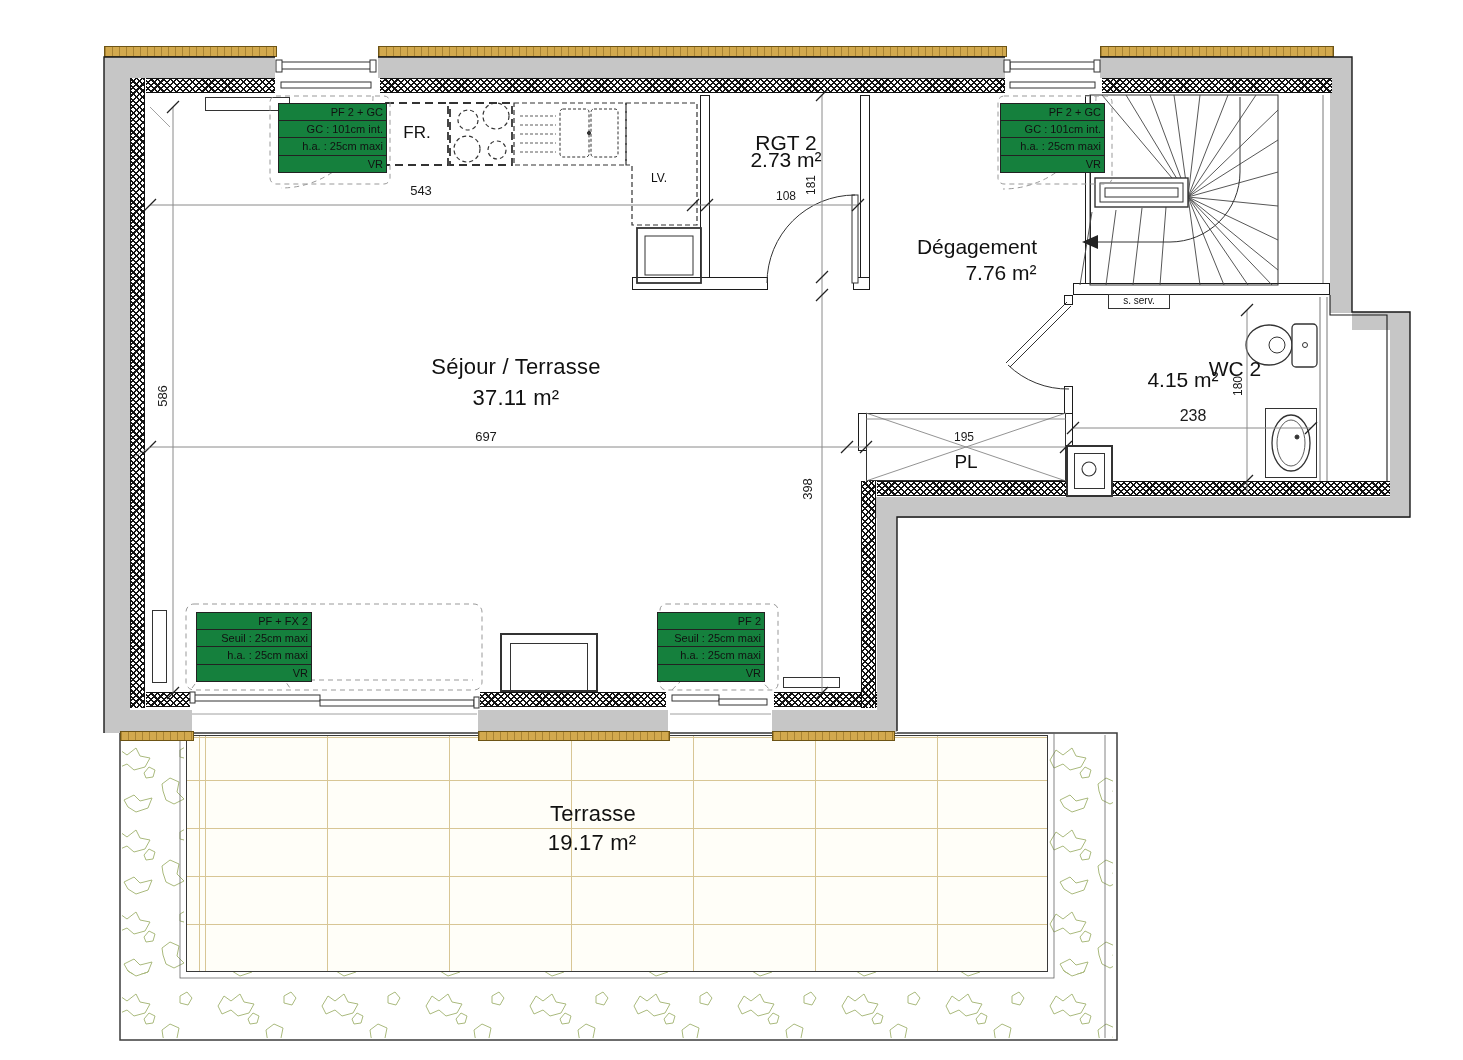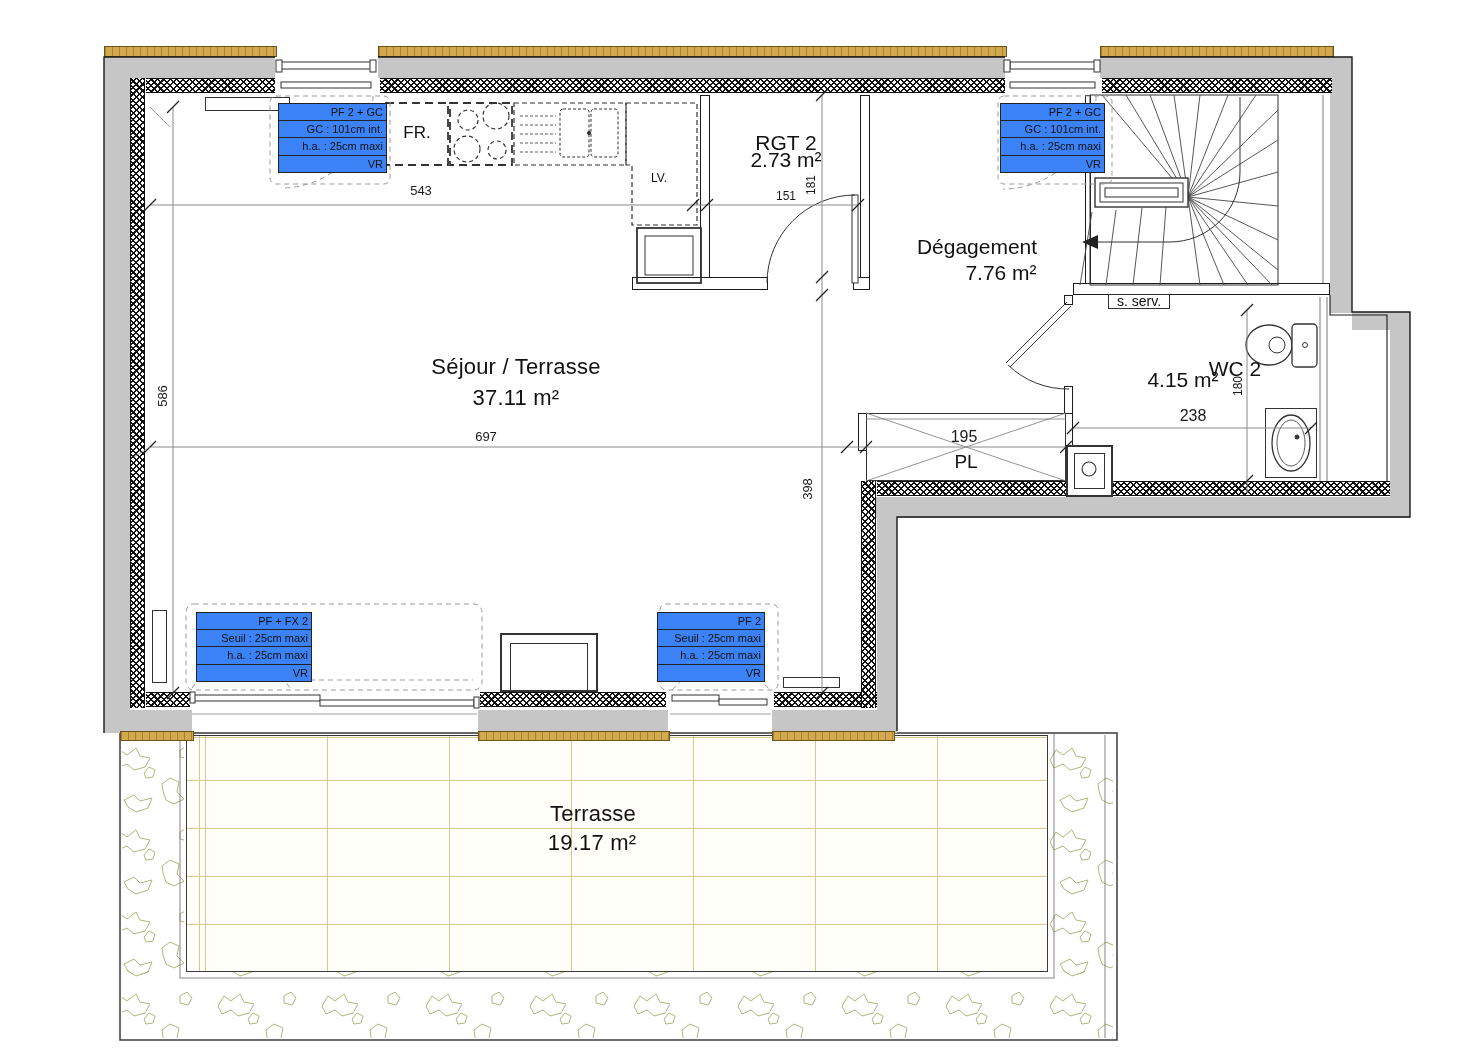--- a/index.html
+++ b/index.html
@@ -19,24 +19,24 @@
   .ln{position:absolute;background:#fff;border:1.4px solid #333;box-sizing:border-box;}
   .tiles{position:absolute;left:186px;top:735px;width:862px;height:237px;background:#fffef8;
       background-image:repeating-linear-gradient(90deg,#d8c695 0 1px,transparent 1px 122px),
                        repeating-linear-gradient(180deg,#d8c695 0 1px,transparent 1px 48px);
       background-position:18px 44px;border:1.8px solid #3a3a3a;box-sizing:border-box;}
   .lbl{position:absolute;white-space:nowrap;transform:translate(-50%,-50%);}
   .room{font-size:22px;letter-spacing:.2px;}
   .room-s{font-size:21px;}
   .dim{font-size:13px;color:#1a1a1a;}
   .dim-v{transform:translate(-50%,-50%) rotate(-90deg);}
-  .annot{position:absolute;background:#3b82f6;border:1.3px solid #222;font-size:11px;line-height:16.2px;z-index:30;}
+  .annot{position:absolute;background:#15803d;border:1.3px solid #222;font-size:11px;line-height:16.2px;z-index:30;}
   .arow{height:16.2px;text-align:right;padding:0 3px;}
   .arow + .arow{border-top:1.2px solid #222;}
-  .sserv{position:absolute;background:#fff;border:1px solid #333;font-size:14px;line-height:12px;
+  .sserv{position:absolute;background:#fff;border:1px solid #333;font-size:10px;line-height:12px;
          text-align:center;z-index:30;}
   svg{position:absolute;left:0;top:0;}
 </style>
 </head>
 <body>
 
 <div id="canvas">
 
   <svg width="1463" height="1060">
     <defs>
@@ -231,26 +231,26 @@
   <div class="lbl room-s" style="left:1001px;top:273px">7.76 m²</div>
   <div class="lbl room-s" style="left:1235px;top:369px">WC 2</div>
   <div class="lbl room-s" style="left:1183px;top:380px">4.15 m²</div>
   <div class="lbl room" style="left:593px;top:814px">Terrasse</div>
   <div class="lbl room" style="left:592px;top:843px">19.17 m²</div>
   <div class="lbl" style="left:966px;top:462px;font-size:19px">PL</div>
   <div class="lbl" style="left:417px;top:133px;font-size:17px">FR.</div>
   <div class="lbl" style="left:659px;top:178px;font-size:12px">LV.</div>
 
   <div class="lbl dim" style="left:421px;top:190px">543</div>
-  <div class="lbl dim" style="left:786px;top:196px;font-size:12px">151</div>
+  <div class="lbl dim" style="left:786px;top:196px;font-size:12px">108</div>
   <div class="lbl dim dim-v" style="left:162px;top:396px">586</div>
   <div class="lbl dim" style="left:486px;top:436px">697</div>
   <div class="lbl dim dim-v" style="left:811px;top:185px;font-size:12px">181</div>
   <div class="lbl dim dim-v" style="left:807px;top:489px">398</div>
-  <div class="lbl dim" style="left:964px;top:437px;font-size:16px">195</div>
+  <div class="lbl dim" style="left:964px;top:437px;font-size:12px">195</div>
   <div class="lbl dim" style="left:1193px;top:416px;font-size:16px">238</div>
   <div class="lbl dim dim-v" style="left:1238px;top:386px;font-size:12px">180</div>
 
   <div class="sserv" style="left:1108px;top:294px;width:60px;height:13px">s. serv.</div>
 
   <div class="annot" style="left:278px;top:103px;width:107px">
     <div class="arow">PF 2 + GC</div>
     <div class="arow">GC : 101cm int.</div>
     <div class="arow">h.a. : 25cm maxi</div>
     <div class="arow">VR</div>

